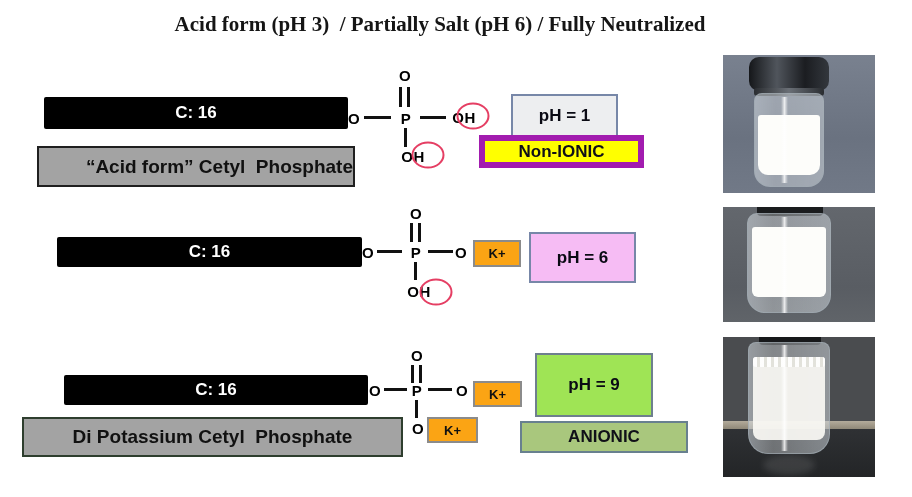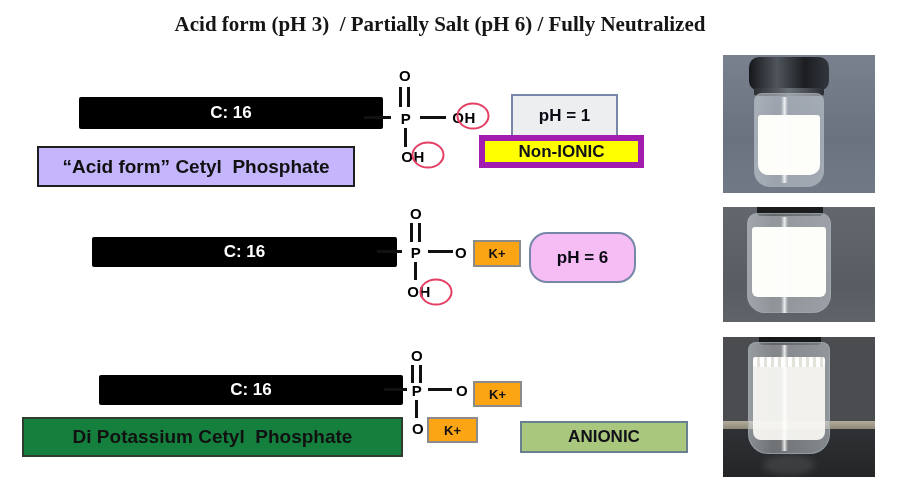--- a/index.html
+++ b/index.html
@@ -7,21 +7,21 @@
     position:relative;width:912px;height:497px;background:#ffffff;
     font-family:"Liberation Sans",sans-serif;overflow:hidden;
   }
   .pre{white-space:pre-wrap;}
   .title{
     position:absolute;top:12px;left:0;width:880px;text-align:center;
     font-family:"Liberation Serif",serif;font-weight:700;font-size:21px;color:#151515;
   }
   .bar{
     position:absolute;background:#000;color:#fff;display:flex;align-items:center;justify-content:center;
-    font-weight:700;font-size:17px;border-radius:2px;margin-left:35px;
+    font-weight:700;font-size:17px;border-radius:2px;
   }
   .lbox{
     position:absolute;display:flex;align-items:center;justify-content:center;
     font-weight:700;font-size:19px;color:#111;border:2px solid #1f1f1f;box-sizing:border-box;
   }
   .phbox{
     position:absolute;display:flex;align-items:center;justify-content:center;
     font-weight:700;font-size:17px;color:#0a0a14;border:2px solid #7787A8;box-sizing:border-box;
   }
   .ionbox{
@@ -67,21 +67,21 @@
   <span class="atom" style="left:405px;top:75px;">O</span>
   <div class="vline" style="left:399px;top:87px;height:20px;"></div>
   <div class="vline" style="left:407px;top:87px;height:20px;"></div>
   <div class="hline" style="left:420px;top:116px;width:26px;"></div>
   <span class="atom" style="left:464px;top:117px;">OH</span>
   <div class="hcircle" style="left:473px;top:116px;width:33px;height:27px;"></div>
   <div class="vline" style="left:404px;top:128px;height:19px;"></div>
   <span class="atom" style="left:413px;top:156px;">OH</span>
   <div class="hcircle" style="left:428px;top:155px;width:33px;height:27px;"></div>
 
-  <div class="lbox pre" style="left:37px;top:146px;width:318px;height:41px;background:#c4b5fd;">
+  <div class="lbox pre" style="left:37px;top:146px;width:318px;height:41px;background:#a3a3a3;justify-content:flex-end;">
     <span>“Acid form” Cetyl  Phosphate</span>
   </div>
 
   <div class="phbox" style="left:511px;top:94px;width:107px;height:43px;background:#EDEEF0;z-index:1;">
     <span>pH = 1</span>
   </div>
   <div class="ionbox" style="left:479px;top:135px;width:165px;height:33px;background:#FFFF00;border:6px solid #a21caf;z-index:2;">
     <span>Non-IONIC</span>
   </div>
 
@@ -98,21 +98,21 @@
   <div class="hline" style="left:428px;top:250px;width:25px;"></div>
   <span class="atom" style="left:461px;top:252px;">O</span>
   <div class="kbox" style="left:473px;top:240px;width:48px;height:27px;">
     <span>K+</span>
   </div>
   <div class="vline" style="left:414px;top:262px;height:18px;"></div>
   <span class="atom" style="left:419px;top:291px;">OH</span>
   <div class="hcircle" style="left:436px;top:292px;width:33px;height:27px;"></div>
 
 
-  <div class="phbox" style="left:529px;top:232px;width:107px;height:51px;background:#F6BCF4;border-radius:18px;">
+  <div class="phbox" style="left:529px;top:232px;width:107px;height:51px;background:#F6BCF4;">
     <span>pH = 6</span>
   </div>
 
   <div class="bar" style="left:64px;top:375px;width:304px;height:30px;">
     <span>C: 16</span>
   </div>
 
   <span class="atom" style="left:375px;top:390px;">O</span>
   <div class="hline" style="left:384px;top:388px;width:23px;"></div>
   <span class="atom" style="left:417px;top:390px;">P</span>
@@ -123,24 +123,27 @@
   <span class="atom" style="left:462px;top:390px;">O</span>
   <div class="kbox" style="left:473px;top:381px;width:49px;height:26px;">
     <span>K+</span>
   </div>
   <div class="vline" style="left:415px;top:400px;height:18px;"></div>
   <span class="atom" style="left:418px;top:428px;">O</span>
   <div class="kbox" style="left:427px;top:417px;width:51px;height:26px;">
     <span>K+</span>
   </div>
 
-  <div class="lbox pre" style="left:22px;top:417px;width:381px;height:40px;background:#15803d;border-color:#2e3e2e;">
+  <div class="lbox pre" style="left:22px;top:417px;width:381px;height:40px;background:#a3a3a3;border-color:#2e3e2e;">
     <span>Di Potassium Cetyl  Phosphate</span>
   </div>
 
+  <div class="phbox" style="left:535px;top:353px;width:118px;height:64px;background:#9FE455;border-color:#6E7F8E;">
+    <span>pH = 9</span>
+  </div>
   <div class="ionbox" style="left:520px;top:421px;width:168px;height:32px;background:#A9C77D;border:2px solid #68808F;">
     <span>ANIONIC</span>
   </div>
 
   <div class="photo" style="left:723px;top:55px;width:152px;height:138px;background:linear-gradient(180deg,#79818f,#6a7280 60%,#717987);">
     <div class="cap" style="left:26px;top:2px;width:80px;height:34px;border-radius:10px;background:linear-gradient(90deg,#15171a,#50555c 35%,#1b1d21 70%,#33373d);"></div>
     <div class="cap" style="left:31px;top:33px;width:70px;height:8px;border-radius:3px;background:linear-gradient(90deg,#2a2d31,#6a6f76,#2a2d31);"></div>
     <div class="jar" style="left:31px;top:38px;width:70px;height:94px;border-radius:8px 8px 16px 16px;"></div>
     <div class="liquid" style="left:35px;top:60px;width:62px;height:60px;border-radius:3px 3px 10px 10px;"></div>
     <div class="shine" style="left:58px;top:42px;width:7px;height:86px;"></div>

